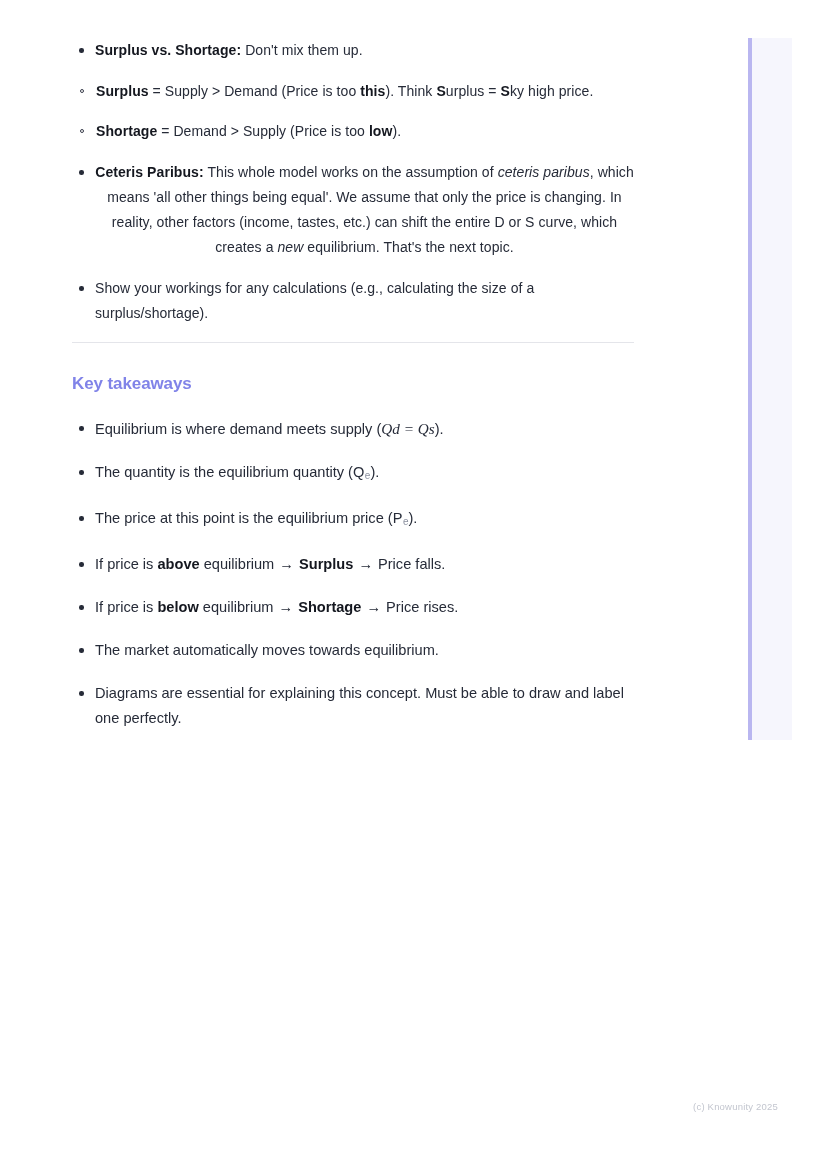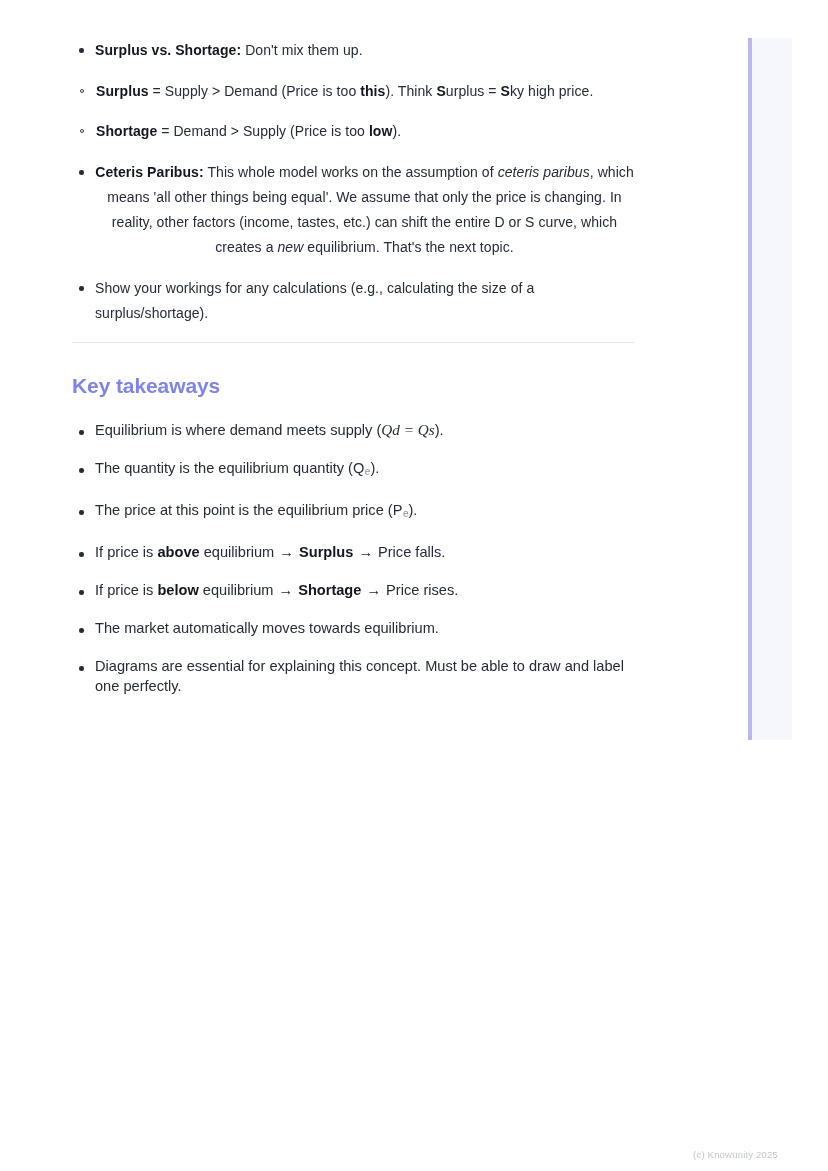--- a/index.html
+++ b/index.html
@@ -101,59 +101,58 @@
   .arrow { padding: 0 1px; }
 
   hr.rule {
     border: 0;
     border-top: 1px solid #e4e5ea;
     margin: 16px 0 0 0;
     width: 562px;
   }
 
   h2.section-title {
-    font-size: 21px;
+    font-size: 17px;
     font-weight: 700;
     color: #8083e8;
     margin: 31px 0 0 0;
     letter-spacing: -.1px;
   }
 
   ul.takeaways {
     list-style: none;
     margin: 22px 0 0 0;
     padding: 0;
   }
   ul.takeaways li {
     position: relative;
     padding-left: 23px;
     margin-bottom: 18px;
     font-size: 14.6px;
-    line-height: 20px;
+    line-height: 25px;
     color: #262b38;
   }
   ul.takeaways li:before {
     content: "";
     position: absolute;
     left: 7px;
     top: 10px;
     width: 4.5px;
     height: 4.5px;
     border-radius: 50%;
     background: #262b38;
   }
 
   #footer {
     position: absolute;
     right: 50px;
     top: 1101px;
     font-size: 9.5px;
     color: #c3c6cf;
     letter-spacing: .2px;
-    margin-top: 48px;
   }
 </style>
 </head>
 <body>
 
 <div id="side-panel"></div>
 
 <div id="content">
 
   <ul class="lvl1">

